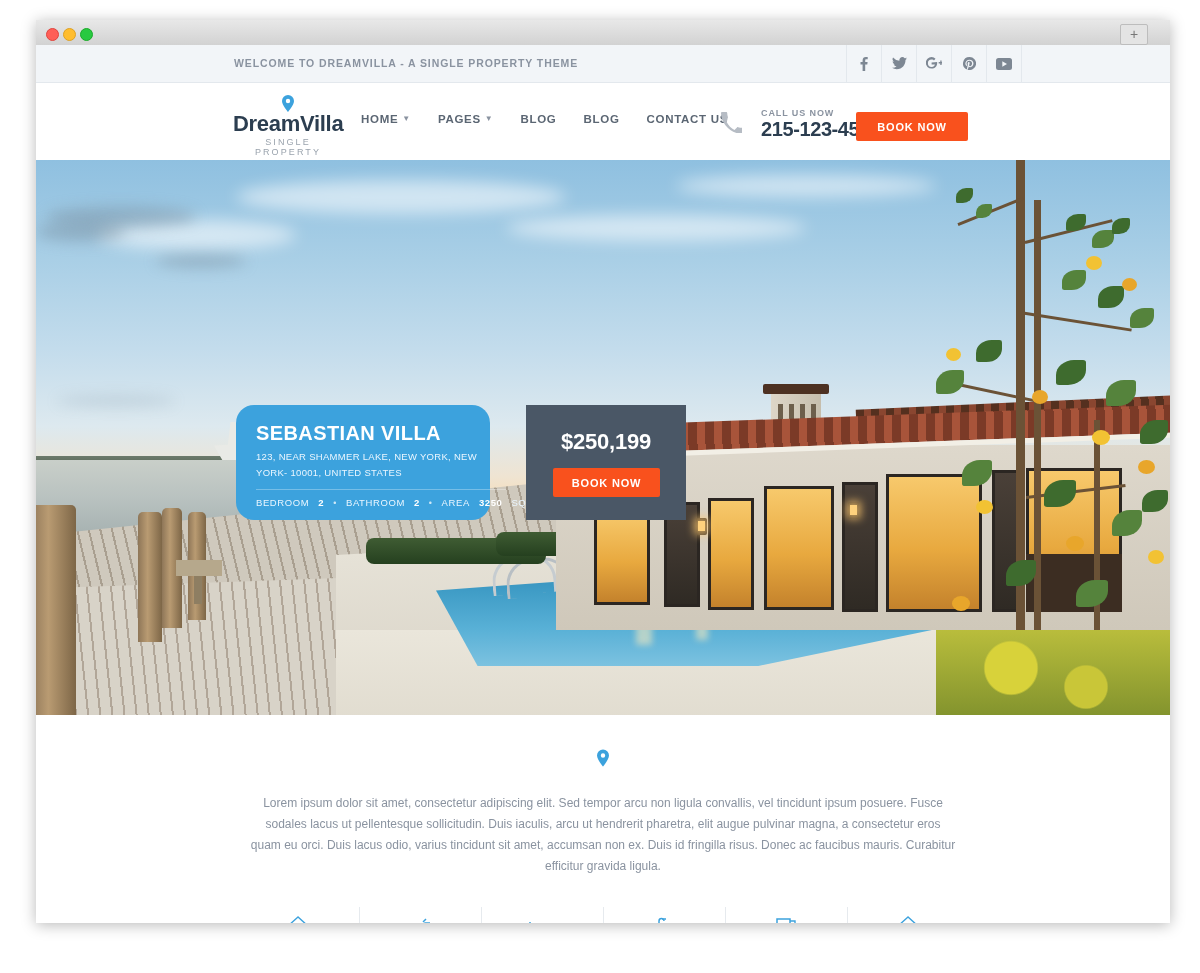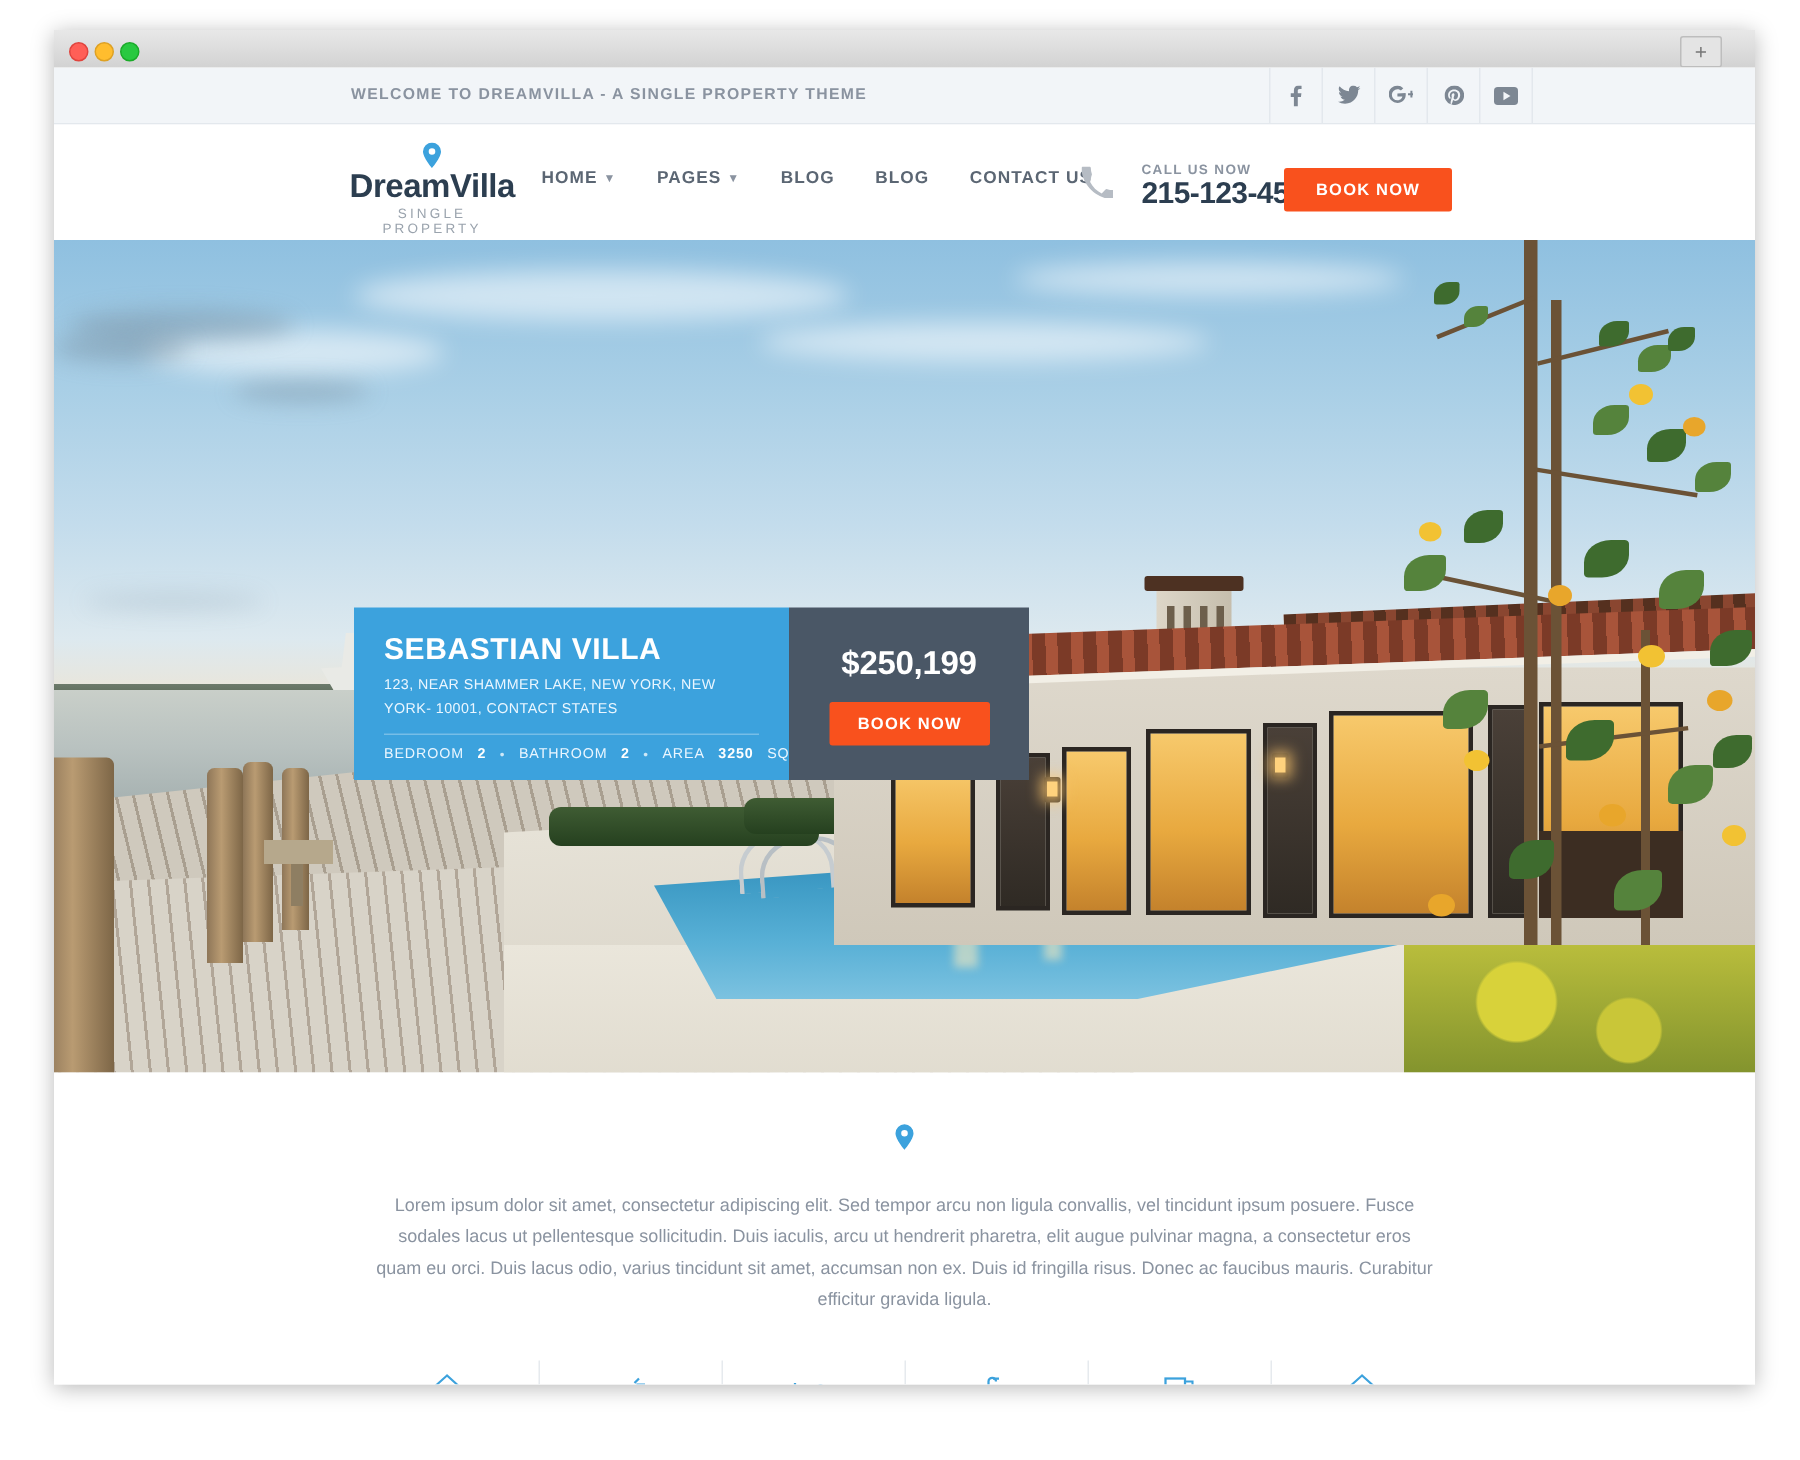--- a/index.html
+++ b/index.html
@@ -222,22 +222,22 @@
   .flower.f2{background:#e8a62b;}
   #shrub-yellow{
     position:absolute;left:900px;top:470px;width:250px;height:95px;
     background:radial-gradient(circle at 30% 40%, #d8d23a 0 14%, transparent 15%),
                radial-gradient(circle at 60% 60%, #c9c638 0 13%, transparent 14%),
                linear-gradient(to bottom,#b9bd3c,#7d8f2c);
   }
 
   
   #hero-card{
-    position:absolute;left:200px;top:245px;width:290px;height:115px;
-    background:#3ca2dd;color:#fff;z-index:6;
+    position:absolute;left:200px;top:245px;width:254px;height:115px;
+    background:#3ca2dd;color:#fff;z-index:6;border-radius:18px;
   }
   #hc-title{
     position:absolute;left:20px;top:17px;font-size:20px;font-weight:700;letter-spacing:.4px;
   }
   #hc-address{
     position:absolute;left:20px;top:44px;width:250px;font-size:9.5px;
     line-height:16px;letter-spacing:.3px;color:#eaf6ff;
   }
   #hc-divider{position:absolute;left:20px;top:84px;width:250px;height:1px;background:rgba(255,255,255,.3);}
   #hc-specs{
@@ -477,21 +477,21 @@
         <div class="flower" style="left:232px;top:390px;width:16px;height:14px;"></div>
         <div class="flower f2" style="left:36px;top:436px;width:18px;height:15px;"></div>
       </div>
 
       <div id="shrub-yellow"></div>
 
       <div id="hero-card">
         <div id="hc-title">SEBASTIAN VILLA</div>
         <div id="hc-address">
           <span>123, NEAR SHAMMER LAKE, NEW YORK, NEW YORK- 10001,</span>
-          <span>CONTACT STATES</span>
+          <span>UNITED STATES</span>
         </div>
         <div id="hc-divider"></div>
         <div id="hc-specs">
           <span class="k">BEDROOM</span>
           <span class="v">2</span>
           <span class="dot">•</span>
           <span class="k">BATHROOM</span>
           <span class="v">2</span>
           <span class="dot">•</span>
           <span class="k">AREA</span>

